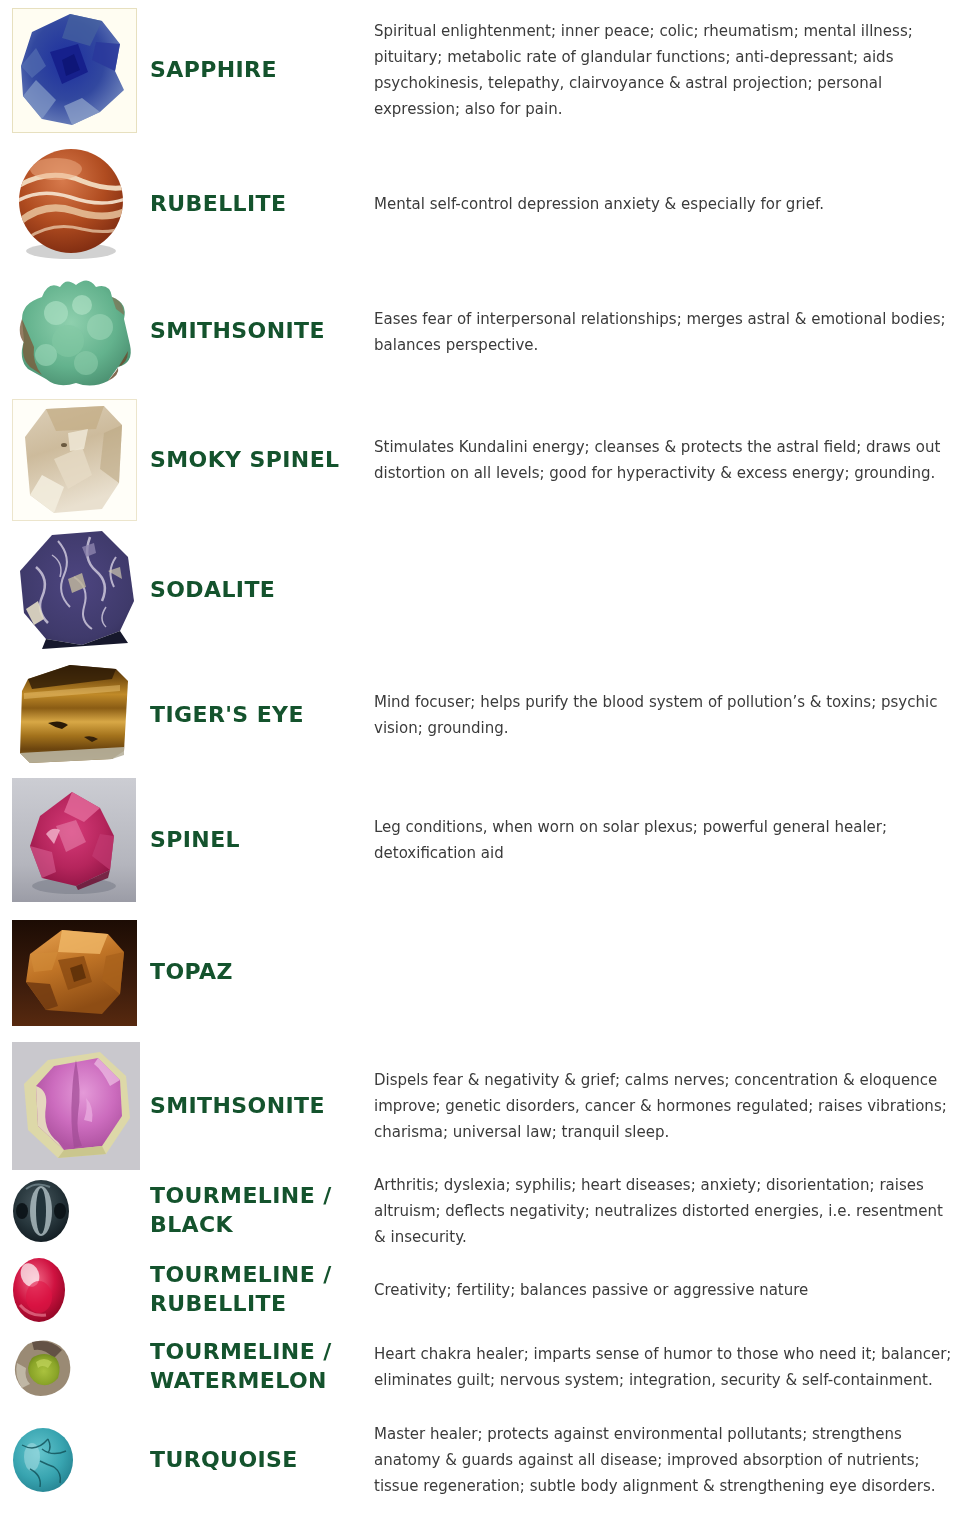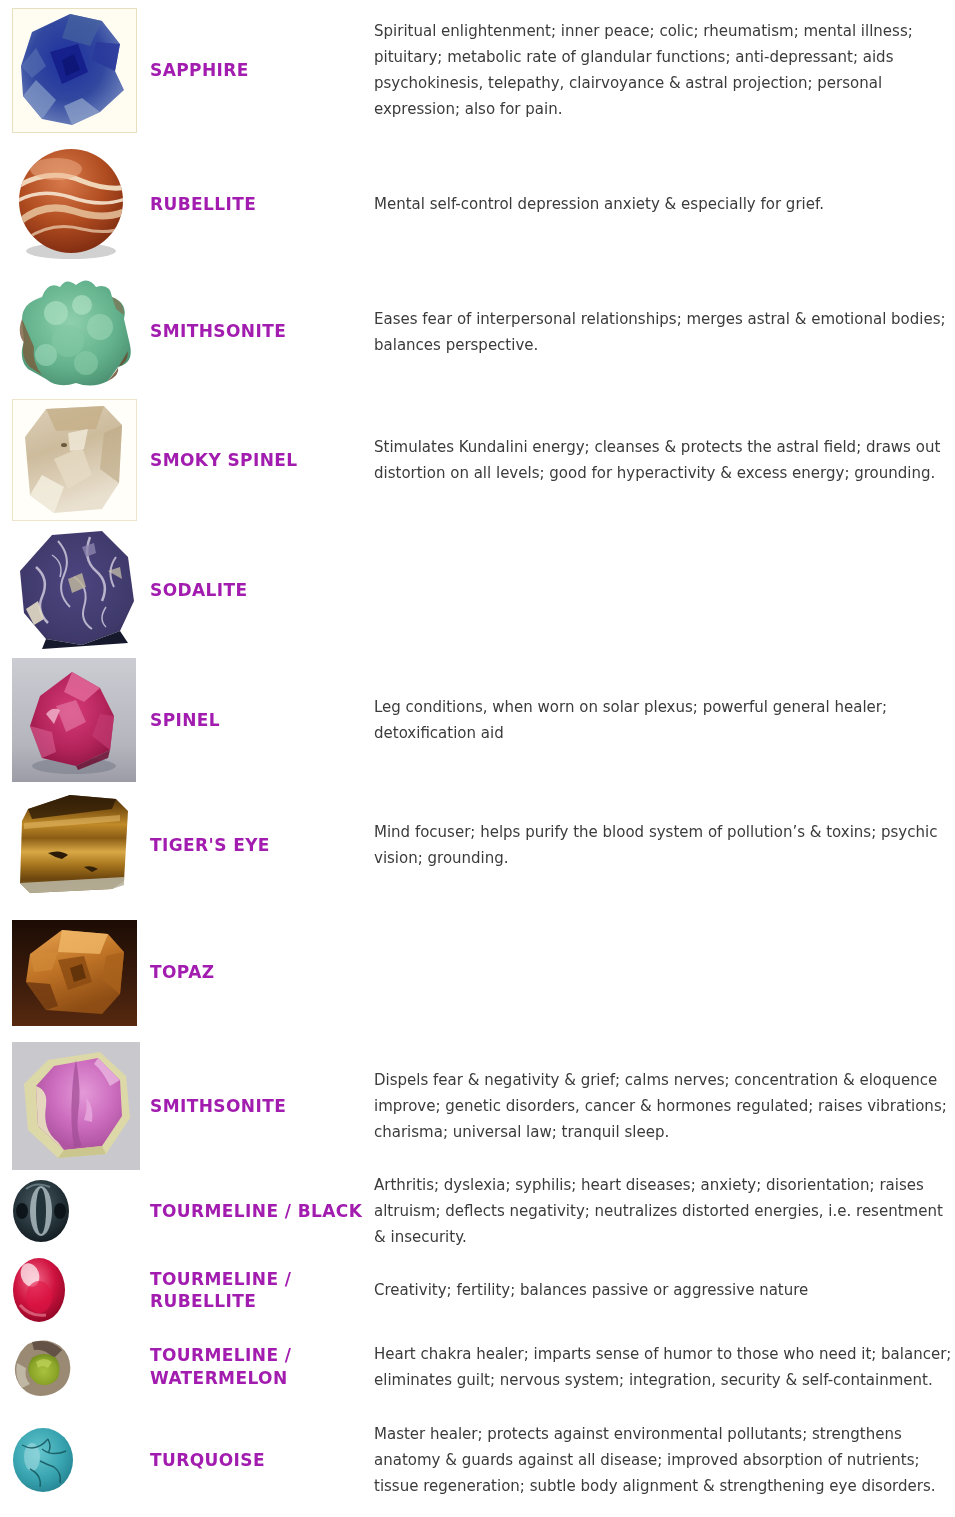--- a/index.html
+++ b/index.html
@@ -9,22 +9,22 @@
     color:#3a3a3a;
     background:#ffffff;
   }
   .row{display:flex;align-items:center;}
   .img-cell{
     flex:0 0 150px;width:150px;box-sizing:border-box;
     padding-left:12px;display:flex;align-items:center;
   }
   .name-cell{
     flex:0 0 224px;width:224px;box-sizing:border-box;
-    font-weight:bold;font-size:17px;line-height:1.3;
-    letter-spacing:0.4px;color:#a21caf;
+    font-weight:bold;font-size:22px;line-height:1.3;
+    letter-spacing:0.4px;color:#14532d;
   }
   .desc-cell{
     flex:1;box-sizing:border-box;
     font-size:15px;line-height:26px;color:#3b3b3b;
   }
   
   .r1{height:140px}.r2{height:128px}.r3{height:127px}.r4{height:130px}
   .r5{height:130px}.r6{height:130px}.r7{height:120px}.r8{height:135px}
   .r9{height:132px}.r10{height:78px}.r11{height:80px}.r12{height:73px}
   .r13{height:114px}
@@ -159,20 +159,47 @@
           <path d="M94 80 Q86 92 94 100" stroke-width="1.5"></path>
           <path d="M40 28 Q52 36 48 50" stroke-width="1.5"></path>
         </g>
         <path d="M56 52 L70 46 L74 60 L60 66 Z" fill="#bdb49c" opacity="0.85"></path>
         <path d="M14 82 L26 74 L32 92 L22 98 Z" fill="#e2dcc4" opacity="0.9"></path>
         <path d="M96 44 L108 40 L110 52 Z" fill="#cfc8b0" opacity="0.7"></path>
         <path d="M70 20 L82 16 L84 26 L74 30 Z" fill="#8d85ae" opacity="0.8"></path>
       </svg>
     </div>
     <div class="name-cell">SODALITE</div>
+  </div>
+
+  <div class="row r7">
+    <div class="img-cell">
+      <svg width="122" height="112" viewBox="0 0 122 112">
+        <defs>
+            <linearGradient id="s7g" x1="0" y1="0" x2="0" y2="1">
+          <stop offset="0%" stop-color="#43290a"></stop>
+              <stop offset="14%" stop-color="#7c5212"></stop>
+              <stop offset="30%" stop-color="#c08a28"></stop>
+          <stop offset="44%" stop-color="#8a5c14"></stop>
+              <stop offset="58%" stop-color="#d8a846"></stop>
+              <stop offset="72%" stop-color="#a4731c"></stop>
+          <stop offset="86%" stop-color="#6b440e"></stop>
+              <stop offset="100%" stop-color="#8a6a2e"></stop>
+        </linearGradient>
+          </defs>
+        <path d="M16 20 L58 6 L104 10 L116 22 L112 92 L100 100 L18 104 L8 94 L10 32 Z" fill="url(#s7g)"></path>
+        <path d="M16 20 L58 6 L104 10 L100 20 L20 30 Z" fill="#2e1c06" opacity="0.8"></path>
+        <path d="M8 94 L112 88 L112 96 L100 100 L18 104 Z" fill="#b8b29e" opacity="0.9"></path>
+        <path d="M36 64 Q48 60 56 66 L50 70 Q42 68 36 64 Z" fill="#2a1a06"></path>
+        <path d="M72 78 Q80 76 86 80 L80 83 Z" fill="#33200a"></path>
+        <path d="M12 34 L108 26 L108 32 L12 40 Z" fill="#e8c070" opacity="0.5"></path>
+      </svg>
+    </div>
+    <div class="name-cell">TIGER'S EYE</div>
+    <div class="desc-cell">Mind focuser; helps purify the blood system of pollution’s &amp; toxins; psychic vision; grounding.</div>
   </div>
 
   <div class="row r6">
     <div class="img-cell">
       <svg width="124" height="124" viewBox="0 0 124 124">
         <defs>
           <linearGradient id="s6bg" x1="0" y1="0" x2="0" y2="1">
             <stop offset="0%" stop-color="#cccdd3"></stop>
               <stop offset="70%" stop-color="#b4b5bd"></stop>
               <stop offset="100%" stop-color="#9b9ca6"></stop>
@@ -191,47 +218,20 @@
         <path d="M30 100 L18 68 L40 74 L44 94 Z" fill="#d75f92" opacity="0.6"></path>
         <path d="M44 48 L64 42 L74 64 L54 74 Z" fill="#e886ae" opacity="0.55"></path>
         <path d="M34 56 Q40 48 48 52 L42 66 Z" fill="#f2b8ce" opacity="0.8"></path>
         <path d="M64 108 L98 92 L96 100 L66 112 Z" fill="#6d0e32" opacity="0.85"></path>
       </svg>
     </div>
     <div class="name-cell">SPINEL</div>
     <div class="desc-cell">Leg conditions, when worn on solar plexus; powerful general healer; detoxification aid</div>
   </div>
 
-  <div class="row r7">
-    <div class="img-cell">
-      <svg width="122" height="112" viewBox="0 0 122 112">
-        <defs>
-            <linearGradient id="s7g" x1="0" y1="0" x2="0" y2="1">
-          <stop offset="0%" stop-color="#43290a"></stop>
-              <stop offset="14%" stop-color="#7c5212"></stop>
-              <stop offset="30%" stop-color="#c08a28"></stop>
-          <stop offset="44%" stop-color="#8a5c14"></stop>
-              <stop offset="58%" stop-color="#d8a846"></stop>
-              <stop offset="72%" stop-color="#a4731c"></stop>
-          <stop offset="86%" stop-color="#6b440e"></stop>
-              <stop offset="100%" stop-color="#8a6a2e"></stop>
-        </linearGradient>
-          </defs>
-        <path d="M16 20 L58 6 L104 10 L116 22 L112 92 L100 100 L18 104 L8 94 L10 32 Z" fill="url(#s7g)"></path>
-        <path d="M16 20 L58 6 L104 10 L100 20 L20 30 Z" fill="#2e1c06" opacity="0.8"></path>
-        <path d="M8 94 L112 88 L112 96 L100 100 L18 104 Z" fill="#b8b29e" opacity="0.9"></path>
-        <path d="M36 64 Q48 60 56 66 L50 70 Q42 68 36 64 Z" fill="#2a1a06"></path>
-        <path d="M72 78 Q80 76 86 80 L80 83 Z" fill="#33200a"></path>
-        <path d="M12 34 L108 26 L108 32 L12 40 Z" fill="#e8c070" opacity="0.5"></path>
-      </svg>
-    </div>
-    <div class="name-cell">TIGER'S EYE</div>
-    <div class="desc-cell">Mind focuser; helps purify the blood system of pollution’s &amp; toxins; psychic vision; grounding.</div>
-  </div>
-
   <div class="row r8">
     <div class="img-cell">
       <svg width="125" height="106" viewBox="0 0 125 106">
         <defs>
           <linearGradient id="s8bg" x1="0" y1="0" x2="0" y2="1">
             <stop offset="0%" stop-color="#1c0c04"></stop>
               <stop offset="60%" stop-color="#3c1c0c"></stop>
               <stop offset="100%" stop-color="#57290f"></stop>
           </linearGradient>
           <linearGradient id="s8g" x1="0" y1="0" x2="0.4" y2="1">

